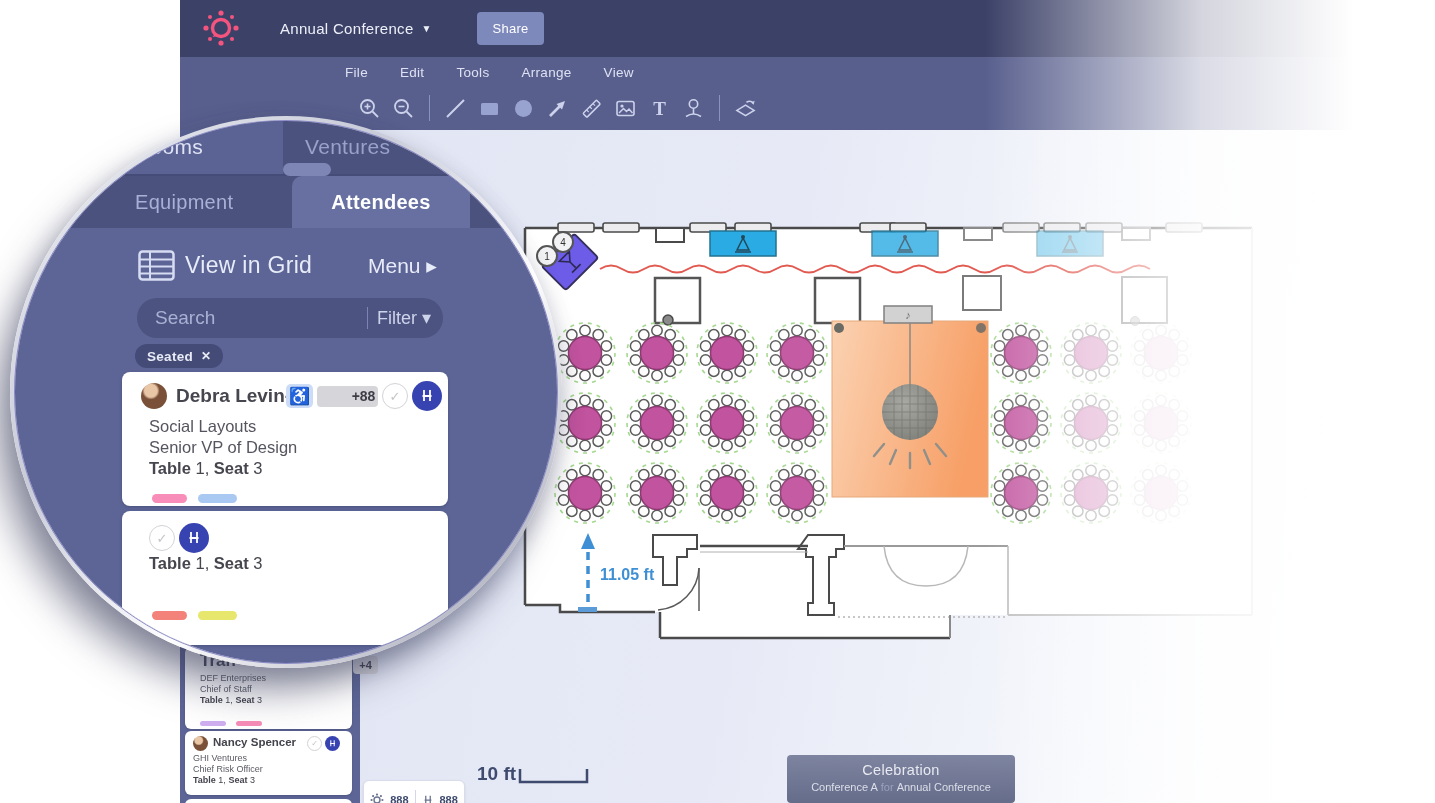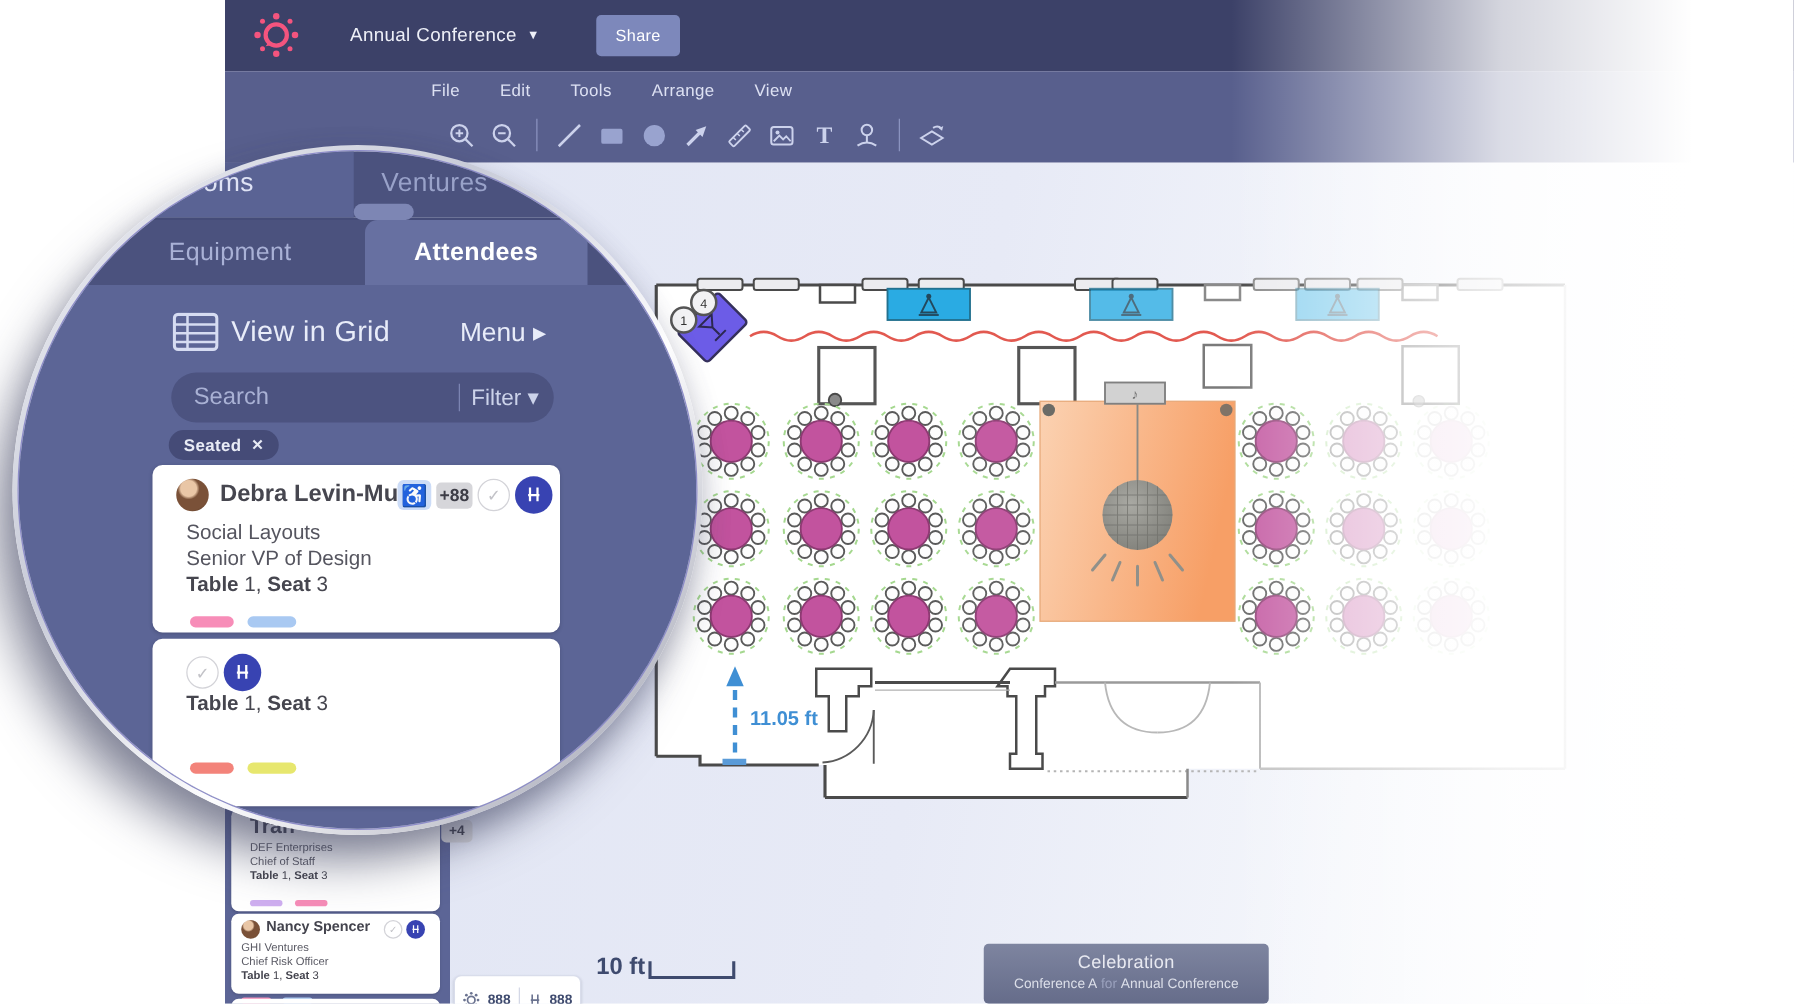--- a/index.html
+++ b/index.html
@@ -759,21 +759,21 @@
     <div class="m-chip">
       <span>Seated</span>
       <span style="font-size:12px;">✕</span>
     </div>
 
     <div class="m-card" style="top:251px;">
       <div style="display:flex;align-items:center;margin:9px 0 0 19px;">
         <span class="avatar" style="width:26px;height:26px;"></span>
         <span class="m-name" style="margin-left:9px;flex:1;white-space:nowrap;overflow:hidden;">Debra Levin-Mu...</span>
         <span class="wc-badge" style="width:27px;height:24px;">♿</span>
-        <span class="gray-badge" style="width:29px;height:21px;font-size:14px;margin-left:4px;">+88</span>
+        <span class="gray-badge" style="width:29px;height:21px;font-size:14px;margin-left:4px;padding-left:32px;">+88</span>
         <span class="check-c" style="width:24px;height:24px;font-size:13px;margin-left:4px;">✓</span>
         <span class="seat-badge" style="width:30px;height:30px;margin:0 6px 0 4px;">
           <svg width="16" height="16" viewBox="0 0 16 16">
               <path d="M5 2 v6 M11 2 v6 M3.5 8 h9 M5 8 v5 M11 8 v5" stroke="#fff" stroke-width="1.8" fill="none"></path>
             </svg>
         </span>
       </div>
       <div class="m-sub" style="margin:5px 0 0 27px;">Social Layouts</div>
       <div class="m-sub" style="margin-left:27px;">Senior VP of Design</div>
       <div class="m-seatline" style="margin-left:27px;">

